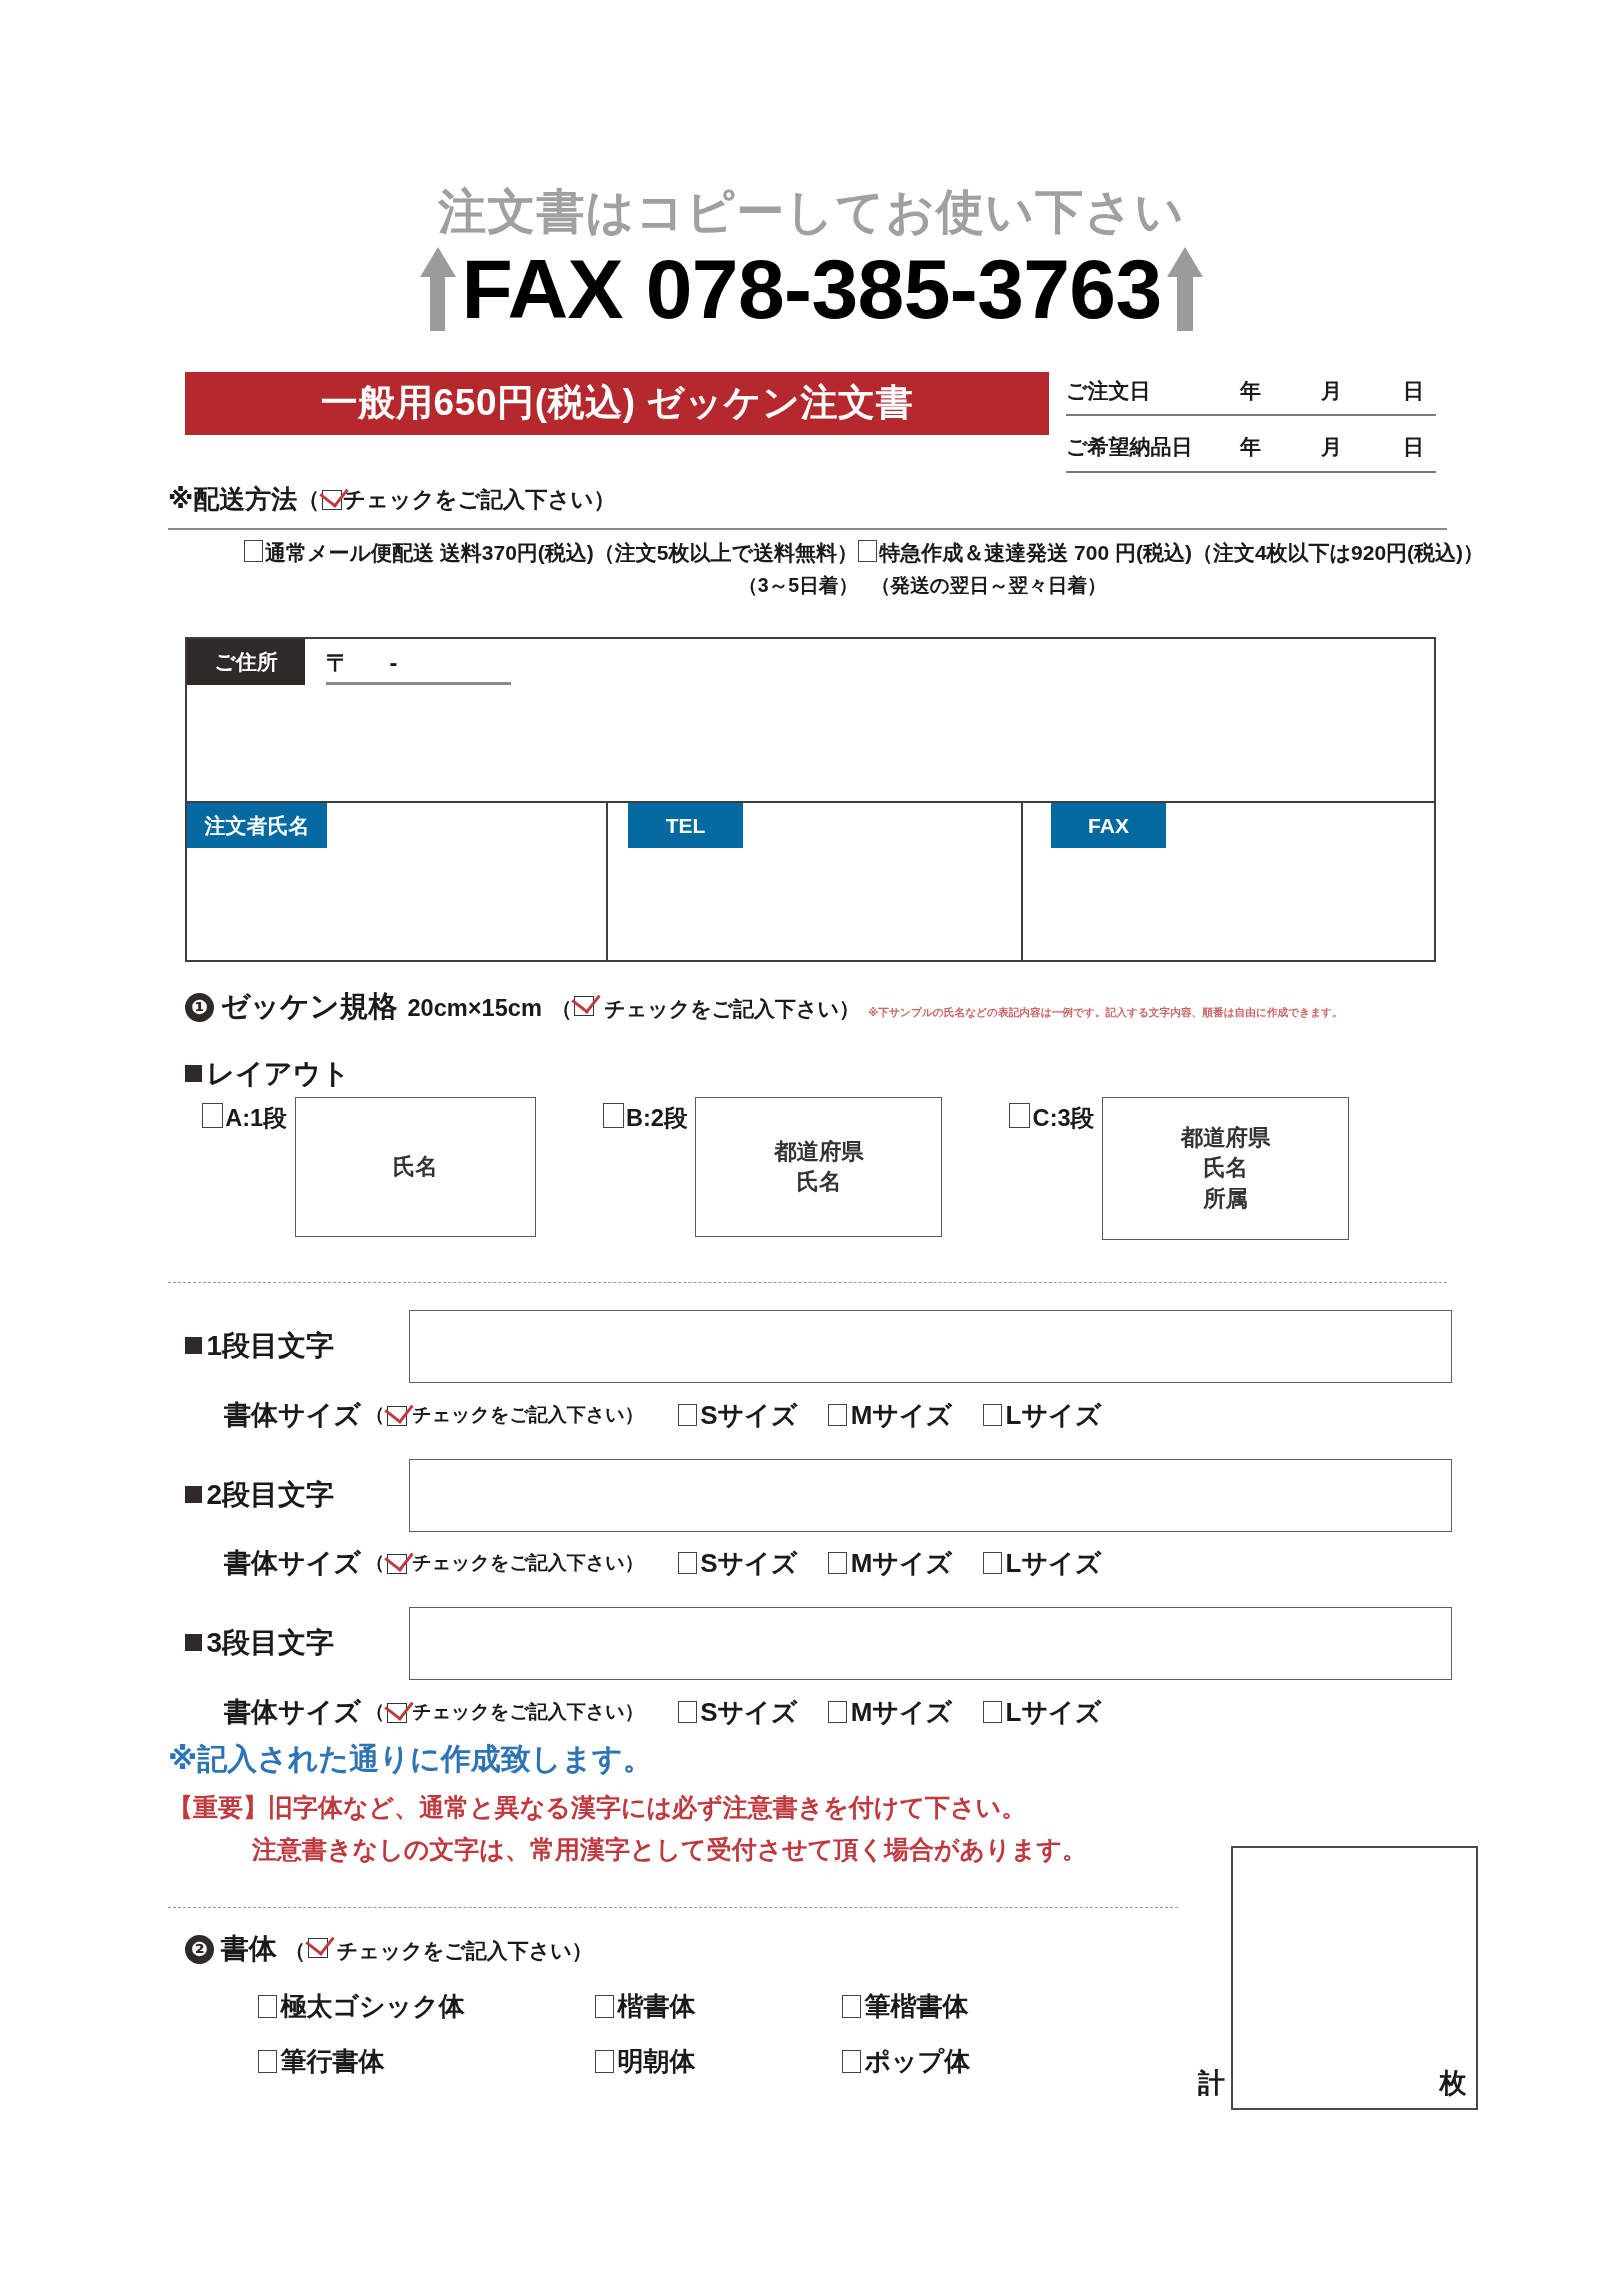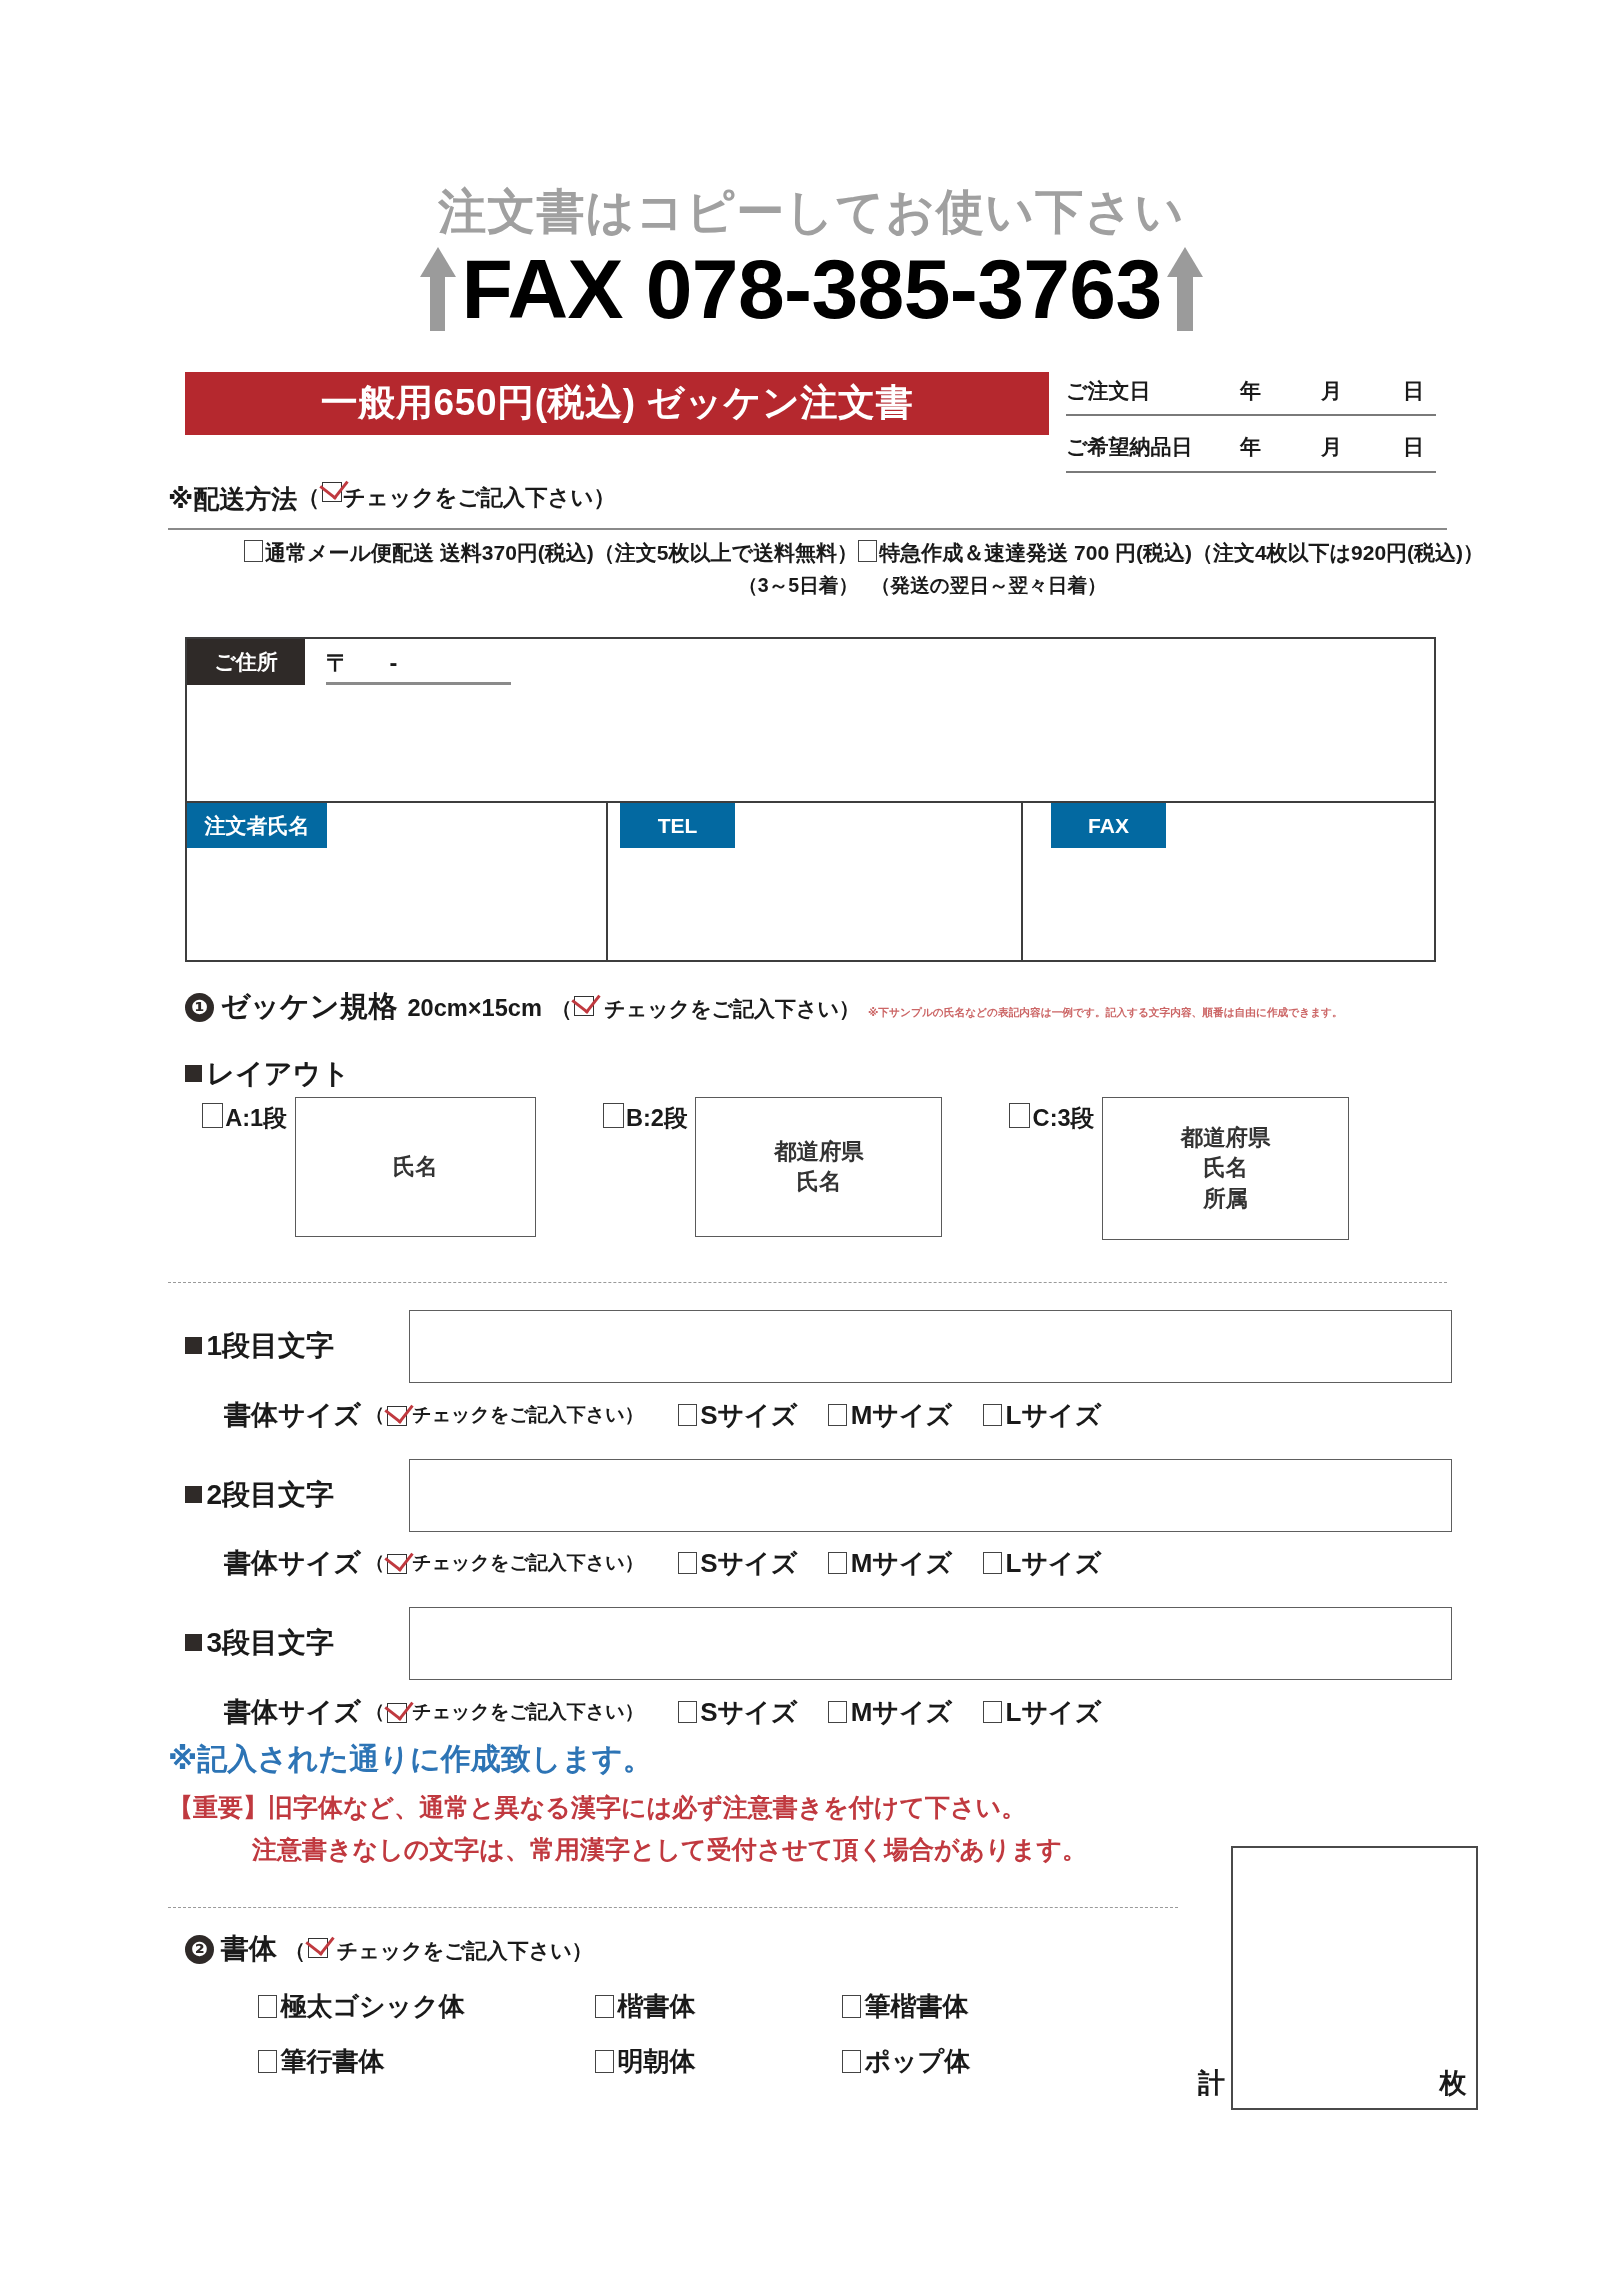--- a/index.html
+++ b/index.html
@@ -125,21 +125,21 @@
   .du-m { left: 255px; }
   .du-d { left: 337px; }
 
   
   .ship-head {
     position: absolute;
     left: 168px; top: 482px;
     font-size: 26px;
     font-weight: bold;
     display: flex;
-    align-items: flex-start;
+    align-items: center;
   }
   .ship-head .paren { font-size: 22.4px; }
   .checkmark-box {
     display: inline-block;
     position: relative;
     width: 20px; height: 20px;
     border: 1.7px solid #333;
     margin: 0 1.1px -1.1px 2.2px;
     vertical-align: -2.2px;
   }
@@ -250,21 +250,21 @@
     height: 45px;
     background: #0369a1;
     color: #fff;
     font-weight: bold;
     display: flex;
     align-items: center;
     justify-content: center;
     font-size: 21px;
   }
   .tag-name { width: 140px; }
-  .tag-tel  { width: 115px; left: 12px; }
+  .tag-tel  { width: 115px; left: 20px; }
   .tag-fax  { width: 115px; left: 28px; }
 
   
   .sec-head {
     position: absolute;
     display: flex;
     align-items: baseline;
   }
   .circnum {
     display: inline-flex;

